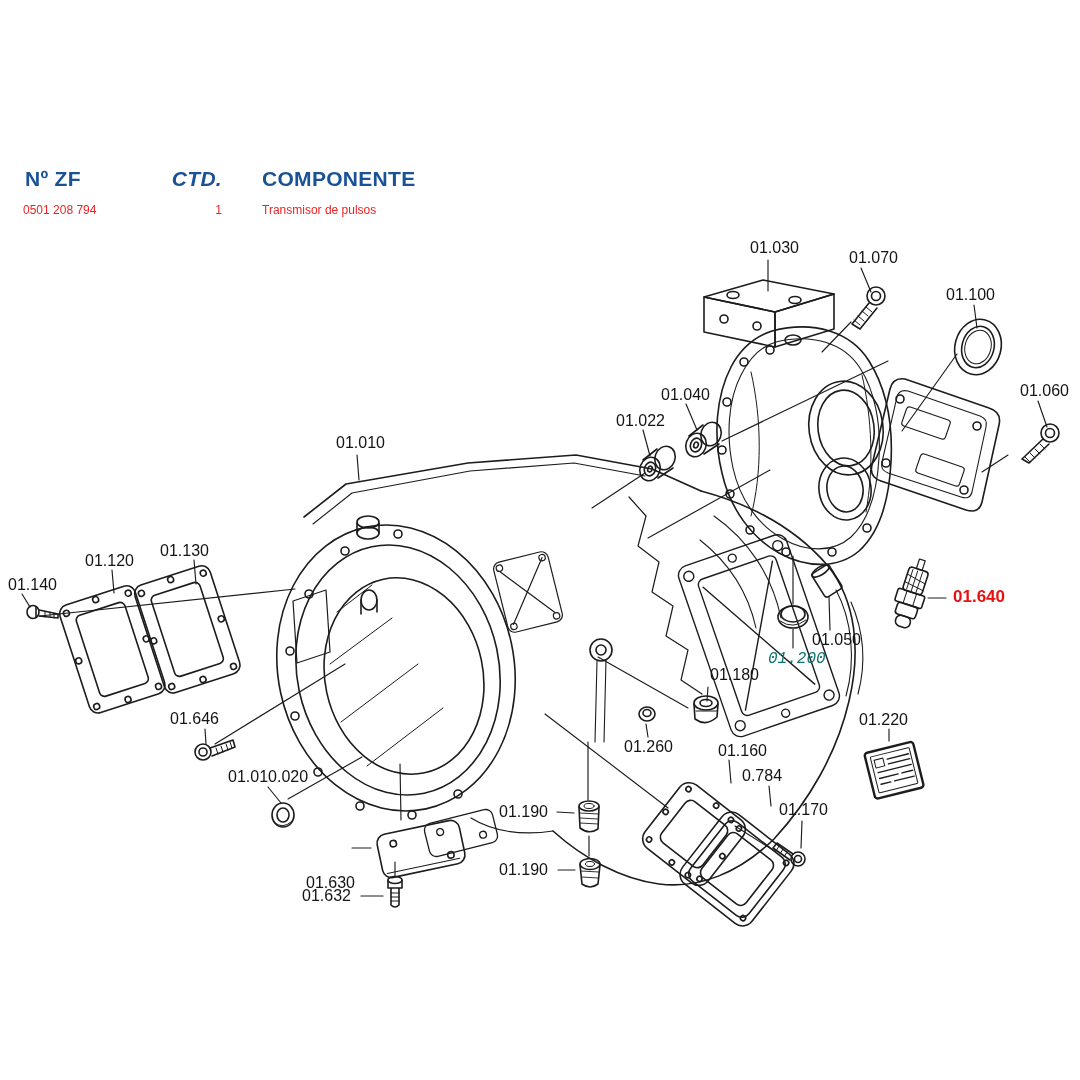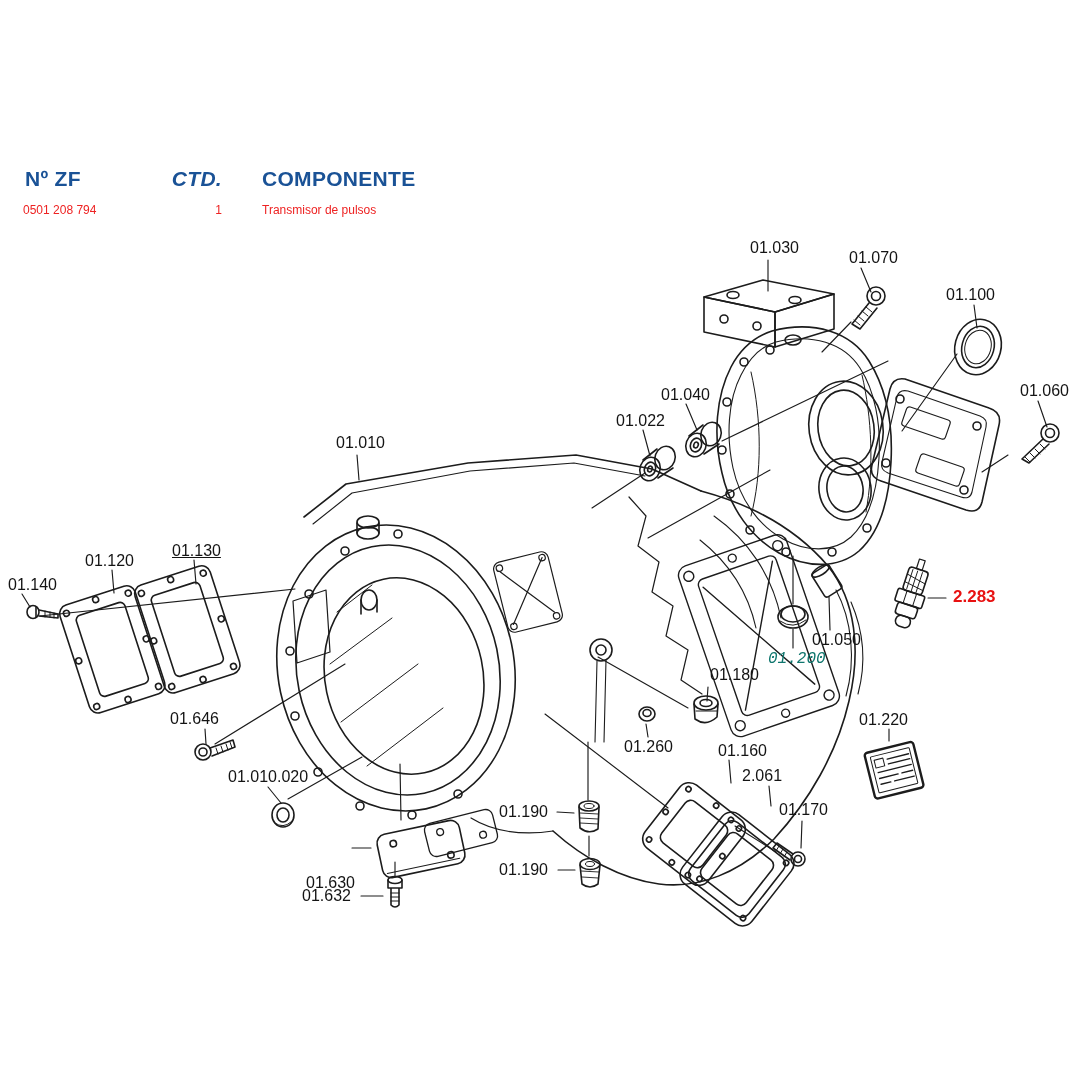--- a/index.html
+++ b/index.html
@@ -328,31 +328,31 @@
     </svg>
 
     <div class="callout" style="left:750px;top:240px;">01.030</div>
     <div class="callout" style="left:849px;top:250px;">01.070</div>
     <div class="callout" style="left:946px;top:287px;">01.100</div>
     <div class="callout" style="left:1020px;top:383px;">01.060</div>
     <div class="callout" style="left:661px;top:387px;">01.040</div>
     <div class="callout" style="left:616px;top:413px;text-align:right;">01.022</div>
     <div class="callout" style="left:328px;top:435px;margin-left:8px;">01.010</div>
     <div class="callout" style="left:85px;top:553px;">01.120</div>
-    <div class="callout" style="left:172px;top:543px;text-decoration:underline;">01.130</div>
+    <div class="callout" style="left:160px;top:543px;">01.130</div>
     <div class="callout" style="left:8px;top:577px;">01.140</div>
     <div class="callout" style="left:170px;top:711px;">01.646</div>
     <div class="callout" style="left:228px;top:769px;">01.010.020</div>
     <div class="callout" style="left:306px;top:839px;margin-top:36px;">01.630</div>
     <div class="callout" style="left:302px;top:888px;">01.632</div>
     <div class="callout" style="left:499px;top:804px;">01.190</div>
     <div class="callout" style="left:499px;top:862px;">01.190</div>
     <div class="callout" style="left:624px;top:739px;">01.260</div>
     <div class="callout" style="left:681px;top:667px;padding-left:29px;">01.180</div>
     <div class="callout" style="left:718px;top:743px;">01.160</div>
-    <div class="callout" style="left:742px;top:768px;">2.061</div>
+    <div class="callout" style="left:742px;top:768px;">0.784</div>
     <div class="callout" style="left:779px;top:802px;">01.170</div>
     <div class="callout" style="left:859px;top:712px;">01.220</div>
     <div class="callout" style="left:812px;top:632px;">01.050</div>
     <div class="callout callout--gray" style="left:768px;top:651px;">01.200</div>
-    <div class="callout callout--red" style="left:953px;top:588px;">2.283</div>
+    <div class="callout callout--red" style="left:953px;top:588px;">01.640</div>
   </div>
 </div>
 
 </body></html>

